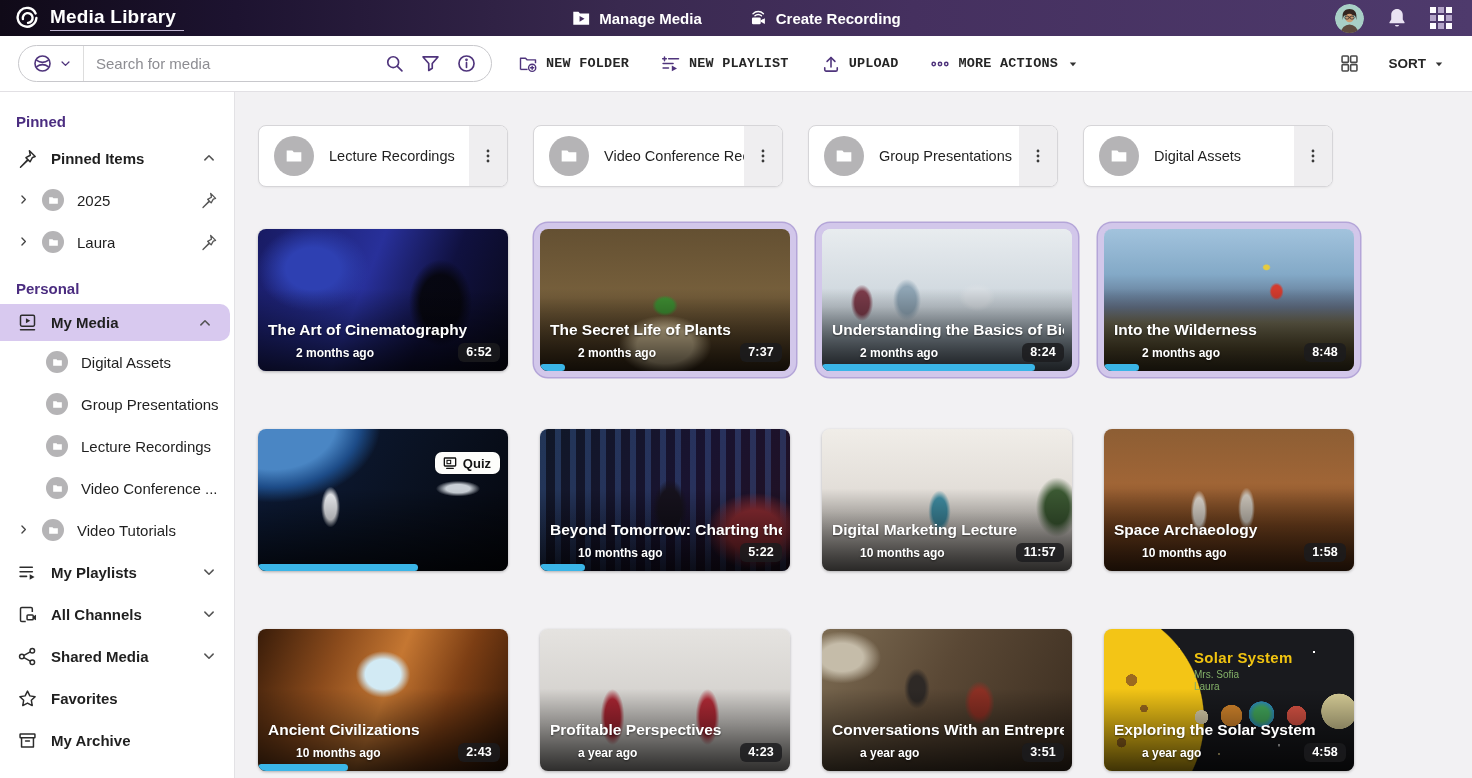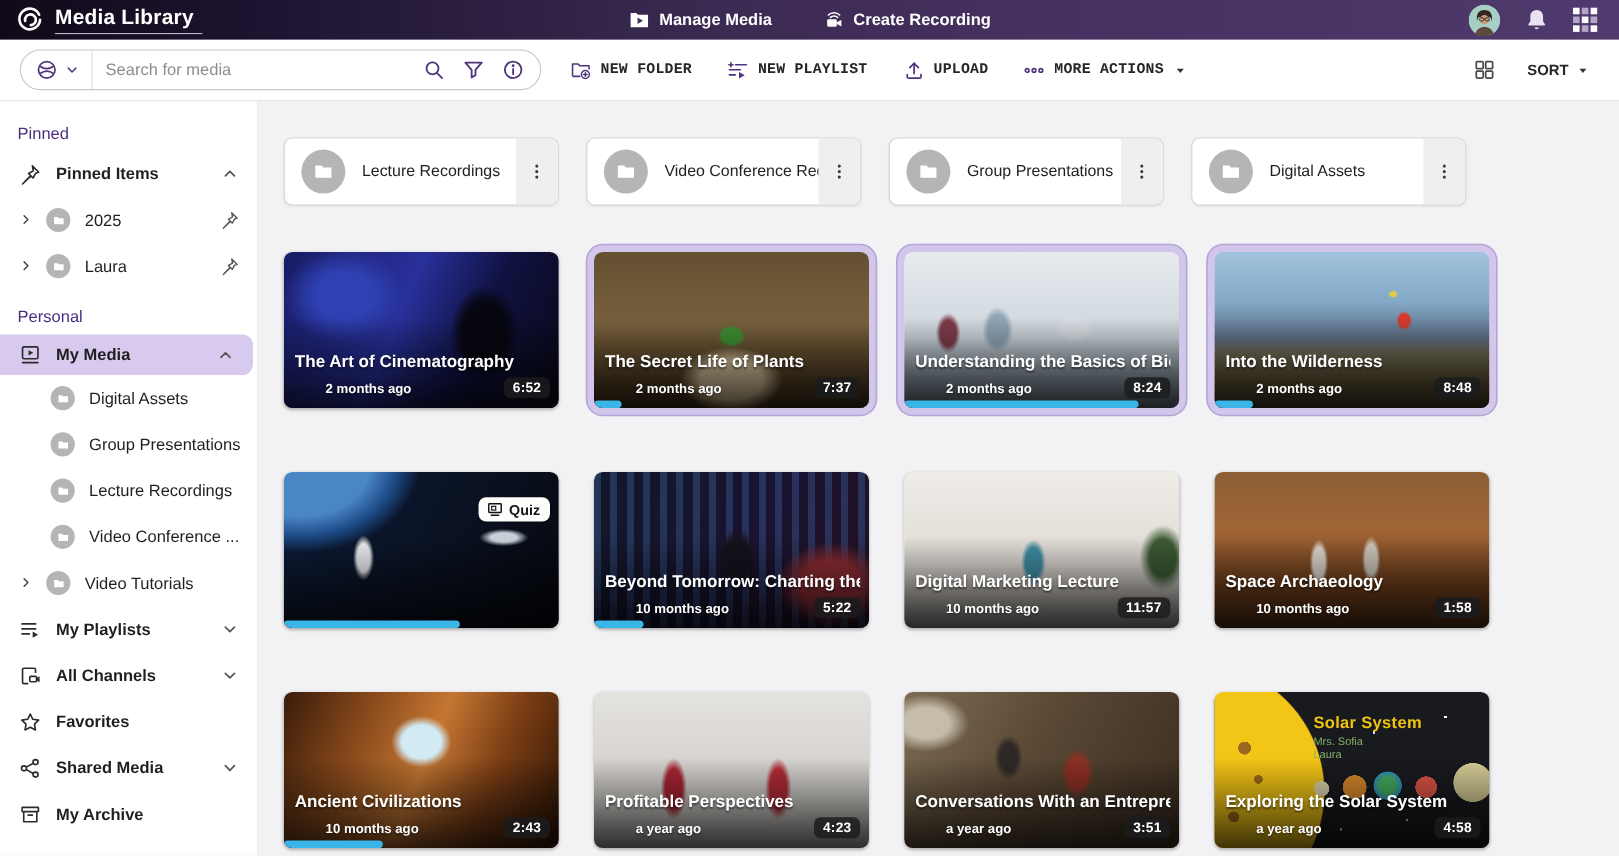--- a/index.html
+++ b/index.html
@@ -46,21 +46,21 @@
   .sort-btn{display:flex;align-items:center;gap:6px;font-size:13.5px;font-weight:700;color:#262626;cursor:pointer;}
   .sort-btn .caret{width:14px;height:14px;color:#333;}
   .sort-btn .caret svg{width:14px;height:14px;display:block;}
 
   
   .app-body{display:flex;height:686px;}
   .sidebar{width:235px;min-width:235px;background:#fff;border-right:1px solid #e3e2e5;padding-top:4px;overflow:hidden;}
   .main{flex:1;background:#f2f1f3;padding:33px 0 0 23px;overflow:hidden;}
 
   
-  .side-section{padding:17px 16px 7px;color:#4b2d80;font-weight:400;font-size:15px;}
+  .side-section{padding:17px 16px 7px;color:#4b2d80;font-weight:700;font-size:15px;}
   .side-row{height:42px;display:flex;align-items:center;padding:0 14px 0 16px;cursor:pointer;position:relative;}
   .side-row .chev-left{width:20px;height:20px;color:#444;margin-right:6px;flex:none;}
   .side-row .chev-left svg{width:15px;height:15px;display:block;margin-top:2px;}
   .side-row .row-icon{width:22px;height:22px;flex:none;color:#2c2c2c;display:flex;align-items:center;justify-content:center;}
   .side-row .row-icon svg{width:21px;height:21px;display:block;}
   .side-row .row-icon.circle{background:#b5b4b6;border-radius:50%;}
   .side-row .row-icon.circle svg{width:13px;height:13px;}
   .side-row .row-label{margin-left:13px;font-size:15px;color:#1f1f1f;white-space:nowrap;overflow:hidden;}
   .side-row.ind0 .row-label{font-weight:600;}
   .side-row.ind2{padding-left:46px;}
@@ -441,43 +441,43 @@
     <span class="row-label">All Channels</span>
     <span class="row-right">
           <svg viewBox="0 0 24 24" fill="none" stroke="currentColor" stroke-width="2.1" stroke-linecap="round" stroke-linejoin="round">
             <path d="M6.5 9.5L12 15l5.5-5.5"></path>
           </svg>
         </span>
   </div>
       <div class="side-row ind0">
 
     <span class="row-icon">
-          <svg viewBox="0 0 24 24" fill="none" stroke="currentColor" stroke-width="1.7" stroke-linejoin="round">
-            <path d="M12 3.6l2.7 5.4 6 .9-4.3 4.2 1 6-5.4-2.9-5.4 2.9 1-6L3.3 9.9l6-.9z"></path>
-          </svg>
-        </span>
-    <span class="row-label">Favorites</span>
-
-  </div>
-      <div class="side-row ind0">
-
-    <span class="row-icon">
           <svg viewBox="0 0 24 24" fill="none" stroke="currentColor" stroke-width="1.7">
             <circle cx="5.5" cy="12" r="2.6"></circle>
             <circle cx="17.5" cy="5.5" r="2.6"></circle>
             <circle cx="17.5" cy="18.5" r="2.6"></circle>
             <path d="M7.9 10.7l7.3-4M7.9 13.3l7.3 4"></path>
           </svg>
         </span>
     <span class="row-label">Shared Media</span>
     <span class="row-right">
           <svg viewBox="0 0 24 24" fill="none" stroke="currentColor" stroke-width="2.1" stroke-linecap="round" stroke-linejoin="round">
             <path d="M6.5 9.5L12 15l5.5-5.5"></path>
           </svg>
         </span>
+  </div>
+      <div class="side-row ind0">
+
+    <span class="row-icon">
+          <svg viewBox="0 0 24 24" fill="none" stroke="currentColor" stroke-width="1.7" stroke-linejoin="round">
+            <path d="M12 3.6l2.7 5.4 6 .9-4.3 4.2 1 6-5.4-2.9-5.4 2.9 1-6L3.3 9.9l6-.9z"></path>
+          </svg>
+        </span>
+    <span class="row-label">Favorites</span>
+
   </div>
       <div class="side-row ind0">
 
     <span class="row-icon">
           <svg viewBox="0 0 24 24" fill="none" stroke="currentColor" stroke-width="1.7" stroke-linejoin="round">
             <rect x="3.5" y="4.5" width="17" height="4.4" rx="0.6"></rect>
             <path d="M5.2 8.9v10.6h13.6V8.9"></path>
             <path d="M9.8 12.6h4.4" stroke-linecap="round"></path>
           </svg>
         </span>

